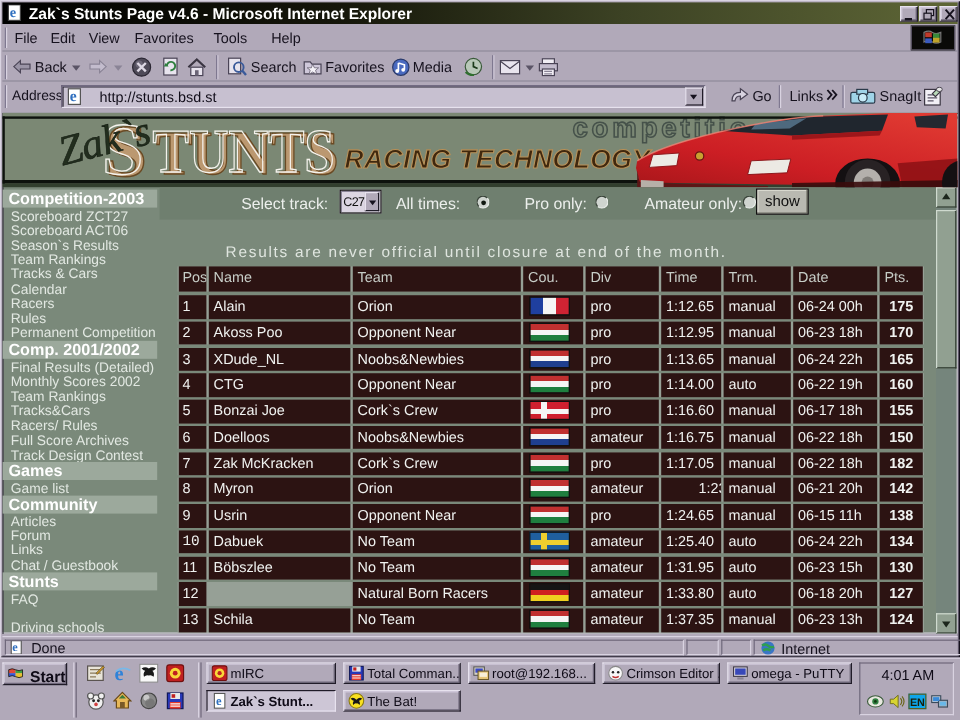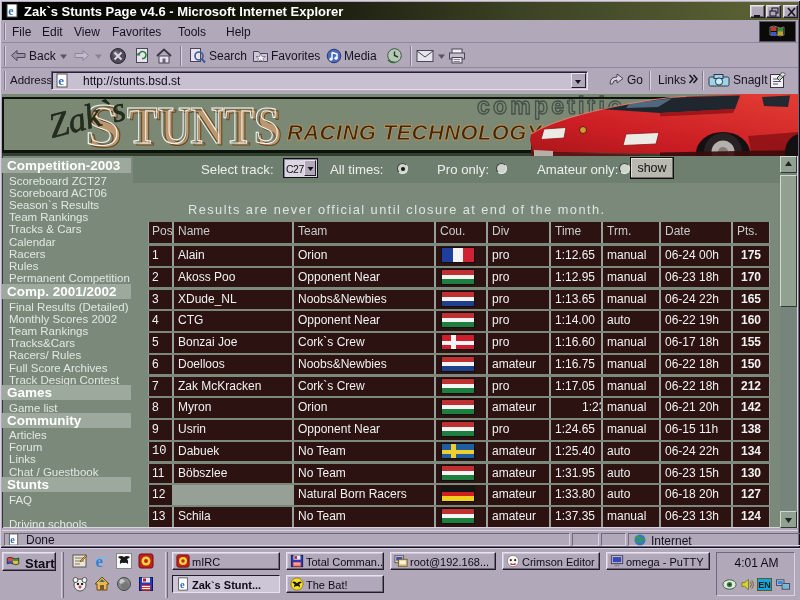--- a/index.html
+++ b/index.html
@@ -548,21 +548,21 @@
           <div class="td" style="left:403px;width:50px;">
             <span class="pl">1:17.05</span>
           </div>
           <div class="td" style="left:455px;width:56px;">
             <span class="pl">manual</span>
           </div>
           <div class="td" style="left:513px;width:70px;">
             <span class="pl">06-22 18h</span>
           </div>
           <div class="td" style="left:585px;width:36px;">
-            <b class="pts">212</b>
+            <b class="pts">182</b>
           </div>
         </div>
 <div class="trow" style="top:304.25px;height:19.6px;">
           <div class="td" style="left:1px;width:23px;">
             <span class="pl0">8</span>
           </div>
           <div class="td" style="left:26px;width:118px;">
             <span class="pl">Myron</span>
           </div>
           <div class="td" style="left:146px;width:140px;">

